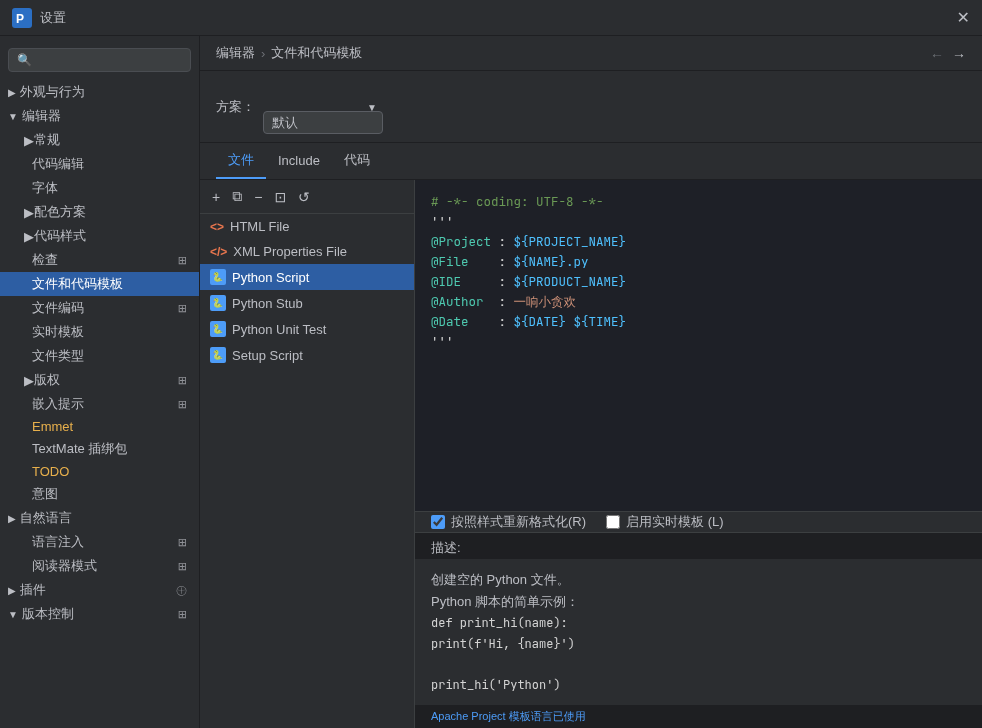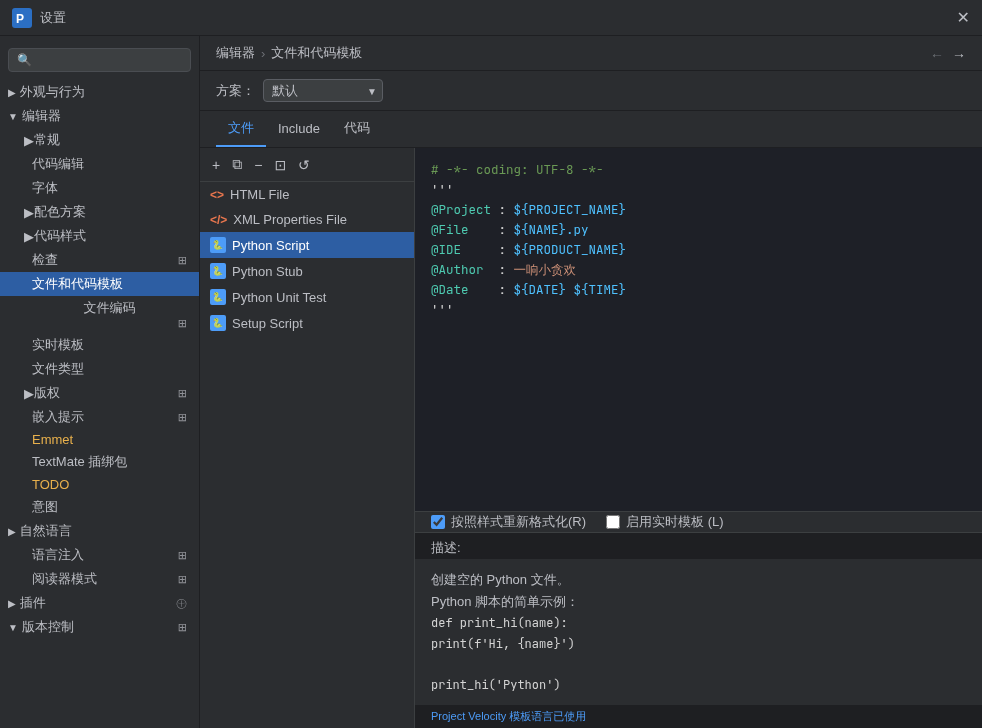--- a/index.html
+++ b/index.html
@@ -130,20 +130,21 @@
     .scheme-select {
       background: #3c3f41;
       border: 1px solid #5a5d63;
       border-radius: 4px;
       color: #bcbec4;
       padding: 3px 24px 3px 8px;
       font-size: 13px;
       appearance: none;
       cursor: pointer;
       min-width: 120px;
+      margin-top: 32px;
     }
 
     
     .tabs-row {
       display: flex;
       align-items: center;
       padding: 0 16px;
       background: #2b2d30;
       border-bottom: 1px solid #1e1f22;
     }
@@ -357,21 +358,21 @@
       <span class="arrow">▶</span>
       <span>代码样式</span>
     </div>
     <div class="sidebar-child" style="padding-left:32px; display:flex; justify-content:space-between;">
       <span>检查</span>
       <span class="sidebar-icon-btn">⊞</span>
     </div>
     <div class="sidebar-child active" style="padding-left:32px; background:#2d5ea3; color:#fff;">
       <span>文件和代码模板</span>
     </div>
-    <div class="sidebar-child" style="padding-left:32px; display:flex; justify-content:space-between;flex-direction:column;">
+    <div class="sidebar-child" style="padding-left:32px; display:flex; justify-content:space-between;">
       <span>文件编码</span>
       <span class="sidebar-icon-btn">⊞</span>
     </div>
     <div class="sidebar-child" style="padding-left:32px;">
       <span>实时模板</span>
     </div>
     <div class="sidebar-child" style="padding-left:32px;">
       <span>文件类型</span>
     </div>
     <div class="sidebar-child" style="display:flex; justify-content:space-between;">
@@ -530,19 +531,19 @@
           <div class="description-label">描述:</div>
           <div class="description-box">
             <div>创建空的 Python 文件。</div>
             <div>Python 脚本的简单示例：</div>
             <div class="desc-code">def print_hi(name):</div>
             <div class="desc-code">    print(f'Hi, {name}')</div>
             <div class="desc-code">&nbsp;</div>
             <div class="desc-code">    print_hi('Python')</div>
           </div>
           <div class="apache-footer">
-            <span style="color:#4d9cf8;">Project Velocity</span><span> 模板语言已使用</span>
+            <span style="color:#4d9cf8;">Apache Project</span><span> 模板语言已使用</span>
           </div>
         </div>
       </div>
     </div>
   </div>
 </div>
 
 </body></html>

